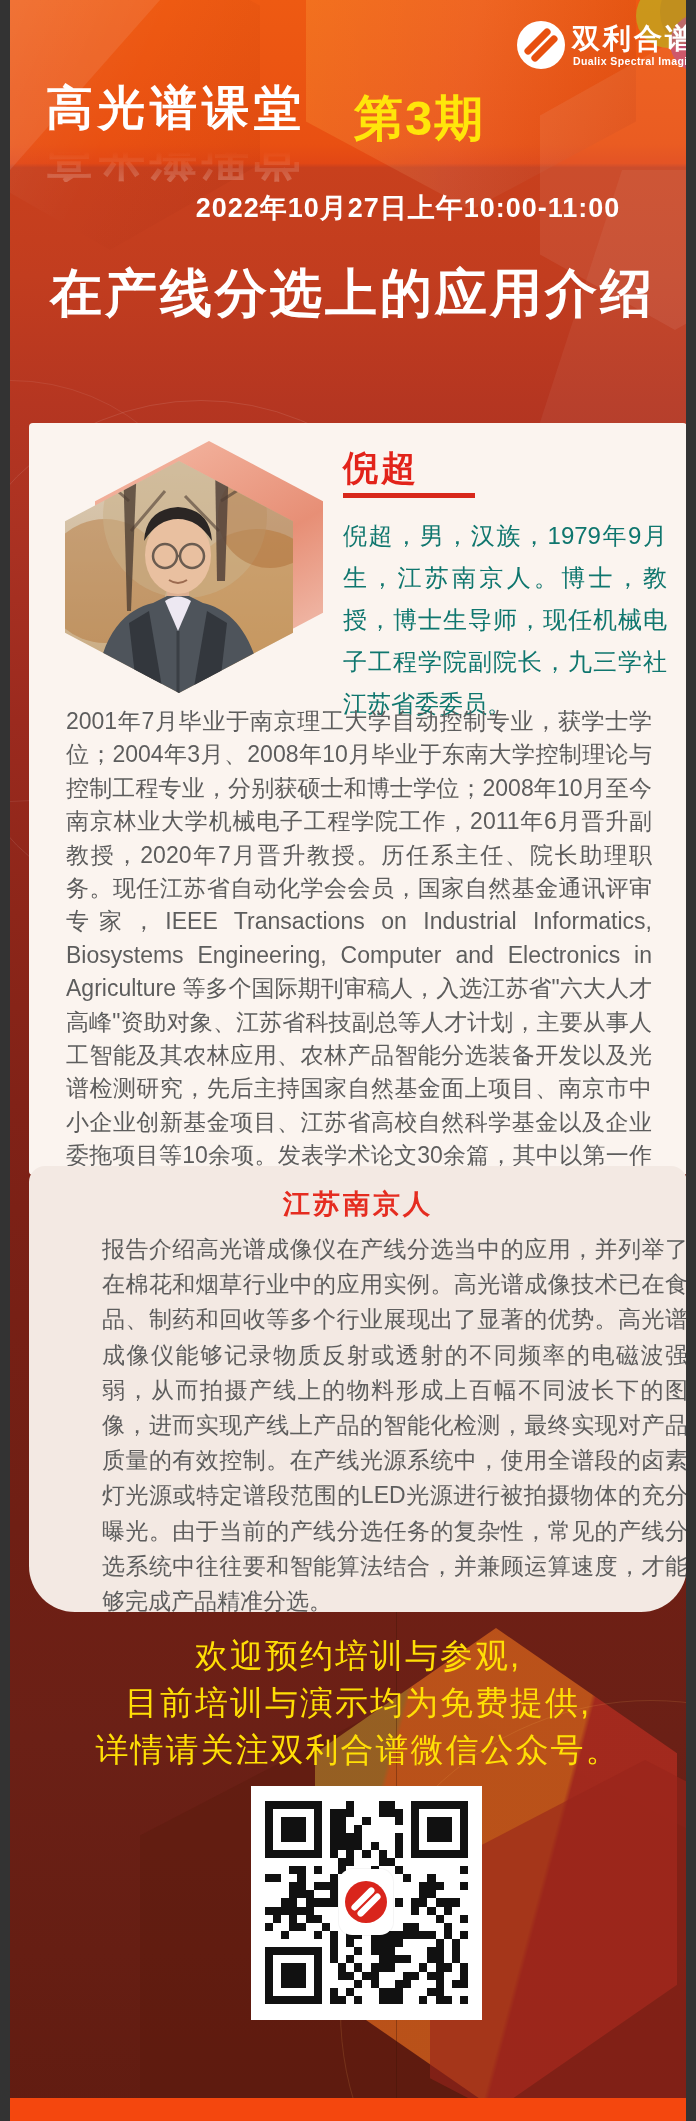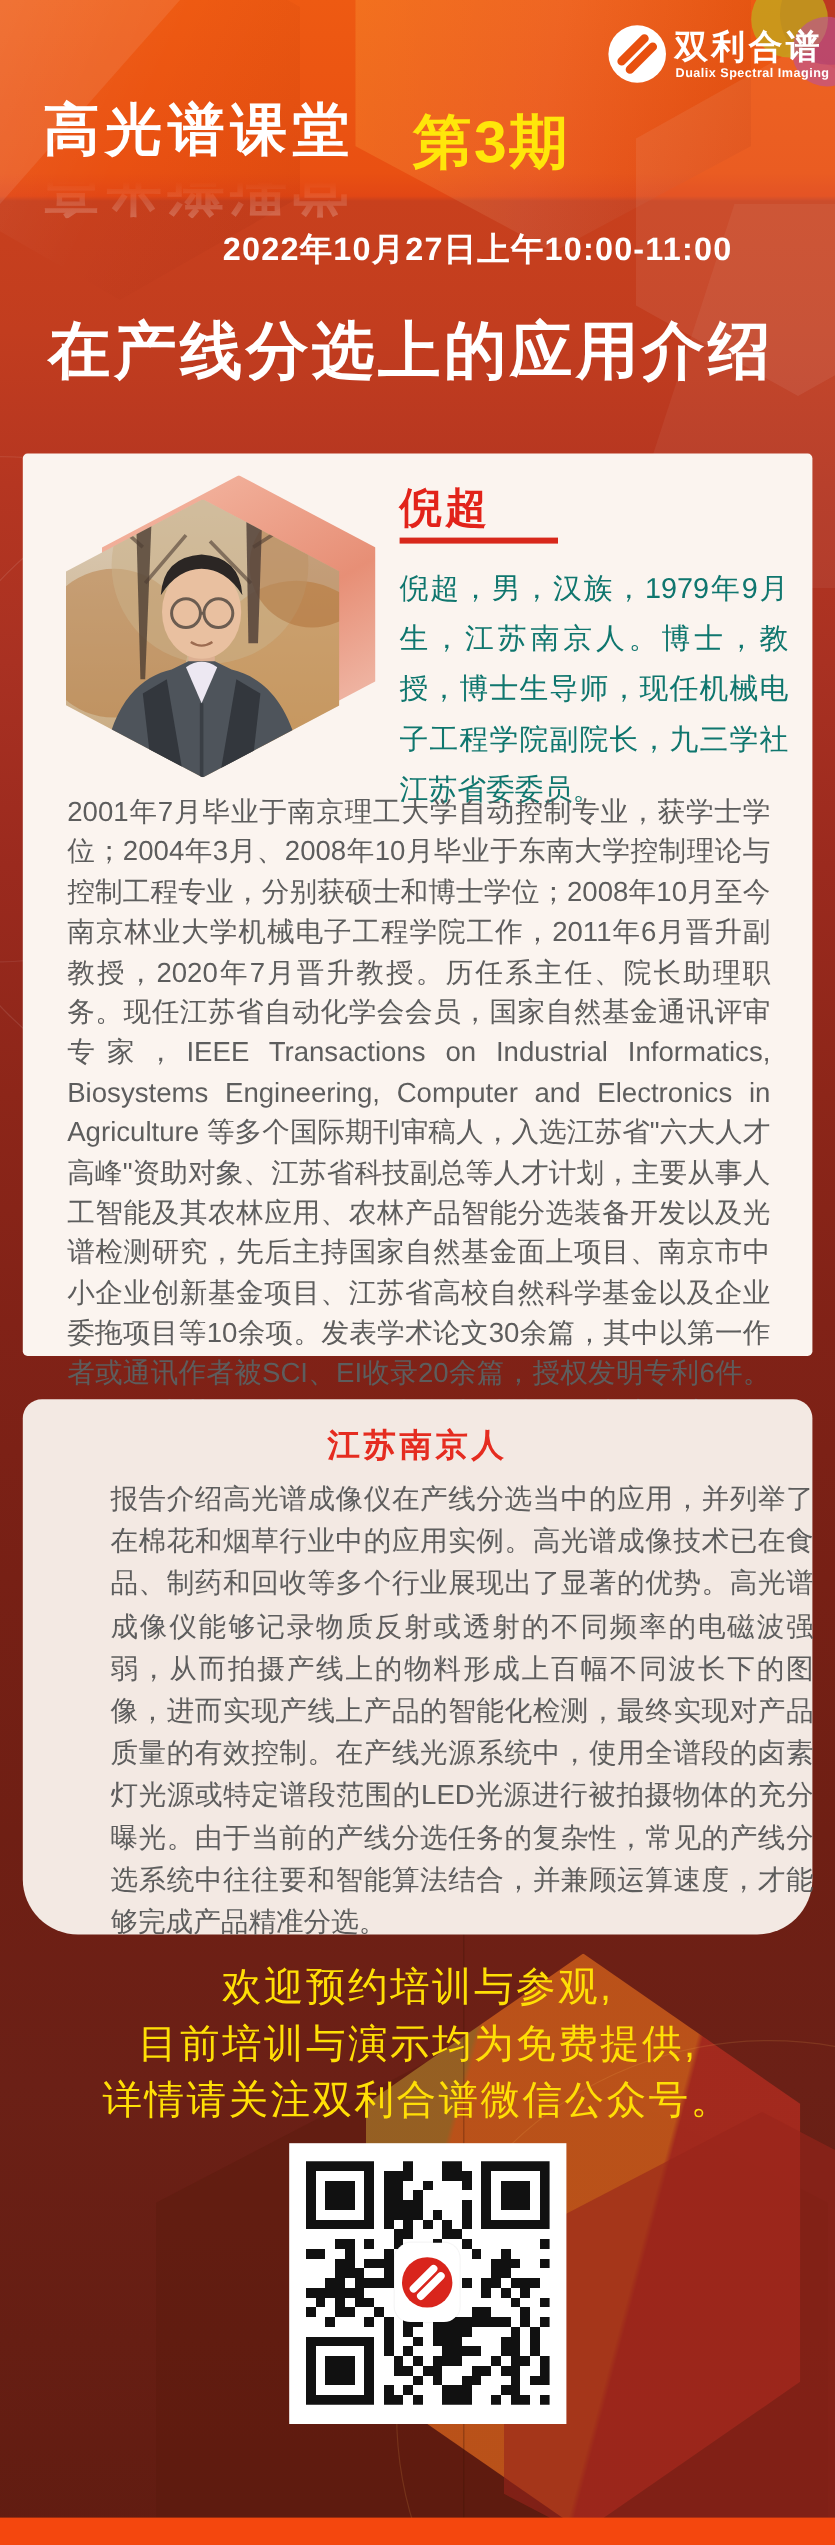--- a/index.html
+++ b/index.html
@@ -1,24 +1,25 @@
 <!DOCTYPE html>
 <html><head>
 <meta charset="utf-8">
 <style>
   html,body{margin:0;padding:0;background:#333;}
   .poster{
-    position:relative;width:696px;height:2121px;margin:0 auto;overflow:hidden;
+    position:relative;width:640px;height:2121px;margin:0 auto;overflow:hidden;
     font-family:"Liberation Sans", sans-serif;
     background:linear-gradient(180deg,
       #EE5A12 0%, #E95012 6.8%, #E24715 7.7%,
       #C8401D 7.9%, #C23D1F 13%, #B53621 19%,
       #A93122 26%, #9B2A1E 34%, #8D2619 43%,
       #812217 52%, #772015 62%, #6F1F14 72%,
       #6B2016 82%, #661E13 92%, #611C11 100%);
+    padding-left:36px;
   }
   .abs{position:absolute;}
   
   .hex{clip-path:polygon(50% 0,100% 26%,100% 74%,50% 100%,0 74%,0 26%);}
   .decor-cube-a{left:-50px;top:-80px;width:300px;height:330px;
     background:linear-gradient(115deg,rgba(255,255,255,.10),rgba(255,255,255,0) 55%,rgba(120,20,0,.10));}
   .decor-cube-b{left:296px;top:-130px;width:330px;height:340px;
     background:linear-gradient(100deg,rgba(255,175,60,.28),rgba(255,255,255,.07) 50%,rgba(170,40,0,.16));}
   .decor-cube-c{left:530px;top:40px;width:270px;height:290px;background:rgba(255,255,255,.07);}
   .decor-streak{left:0;top:0;width:150px;height:170px;
@@ -48,21 +49,21 @@
   .series-wrap{left:36px;top:84px;}
   .series-title{font-size:47px;font-weight:700;color:#fff;letter-spacing:5px;line-height:1;}
   .series-reflect{font-size:47px;font-weight:700;color:#fff;letter-spacing:5px;line-height:1;
     transform:scaleY(-1);opacity:.25;margin-top:4px;
     -webkit-mask-image:linear-gradient(to bottom,rgba(0,0,0,.9),transparent 65%);
     mask-image:linear-gradient(to bottom,rgba(0,0,0,.9),transparent 65%);}
   .issue{left:344px;top:86px;font-size:49px;font-weight:800;color:#FFE60A;letter-spacing:2px;}
   .datetime{left:100px;top:190px;width:596px;text-align:center;font-size:27px;color:#fff;letter-spacing:1px;font-weight:bold;}
   .main-title{left:40px;top:258px;font-size:52px;font-weight:800;color:#fff;letter-spacing:3px;line-height:70px;}
   
-  .card-bio{left:19px;top:378px;width:658px;height:752px;background:#FBF4EF;border-radius:4px;}
+  .card-bio{left:19px;top:423px;width:658px;height:752px;background:#FBF4EF;border-radius:4px;}
   .hex-back{position:absolute;left:66px;top:18px;width:228px;height:232px;
     background:linear-gradient(150deg,#F6BCA8,#E78F76 55%,#F3C8BA);}
   .hex-photo{position:absolute;left:36px;top:38px;width:228px;height:232px;overflow:hidden;}
   .speaker-name{position:absolute;left:314px;top:22px;font-size:35px;font-weight:800;color:#E2231A;letter-spacing:3px;}
   .name-rule{position:absolute;left:314px;top:70px;width:132px;height:5px;background:#D8281B;}
   .speaker-intro{position:absolute;left:314px;top:92px;width:324px;font-size:24px;line-height:42px;color:#0f766e;text-align:justify;}
   .speaker-bio{position:absolute;left:37px;top:282px;width:586px;font-size:23px;line-height:33.4px;color:#5D5D5D;text-align:justify;}
   
   .card-abs{left:19px;top:1166px;width:658px;height:446px;background:#F3E9E3;border-radius:16px 16px 46px 46px;}
   .abs-title{position:absolute;left:0;top:20px;width:100%;text-align:center;font-size:27px;font-weight:700;color:#E52C20;letter-spacing:3px;}

